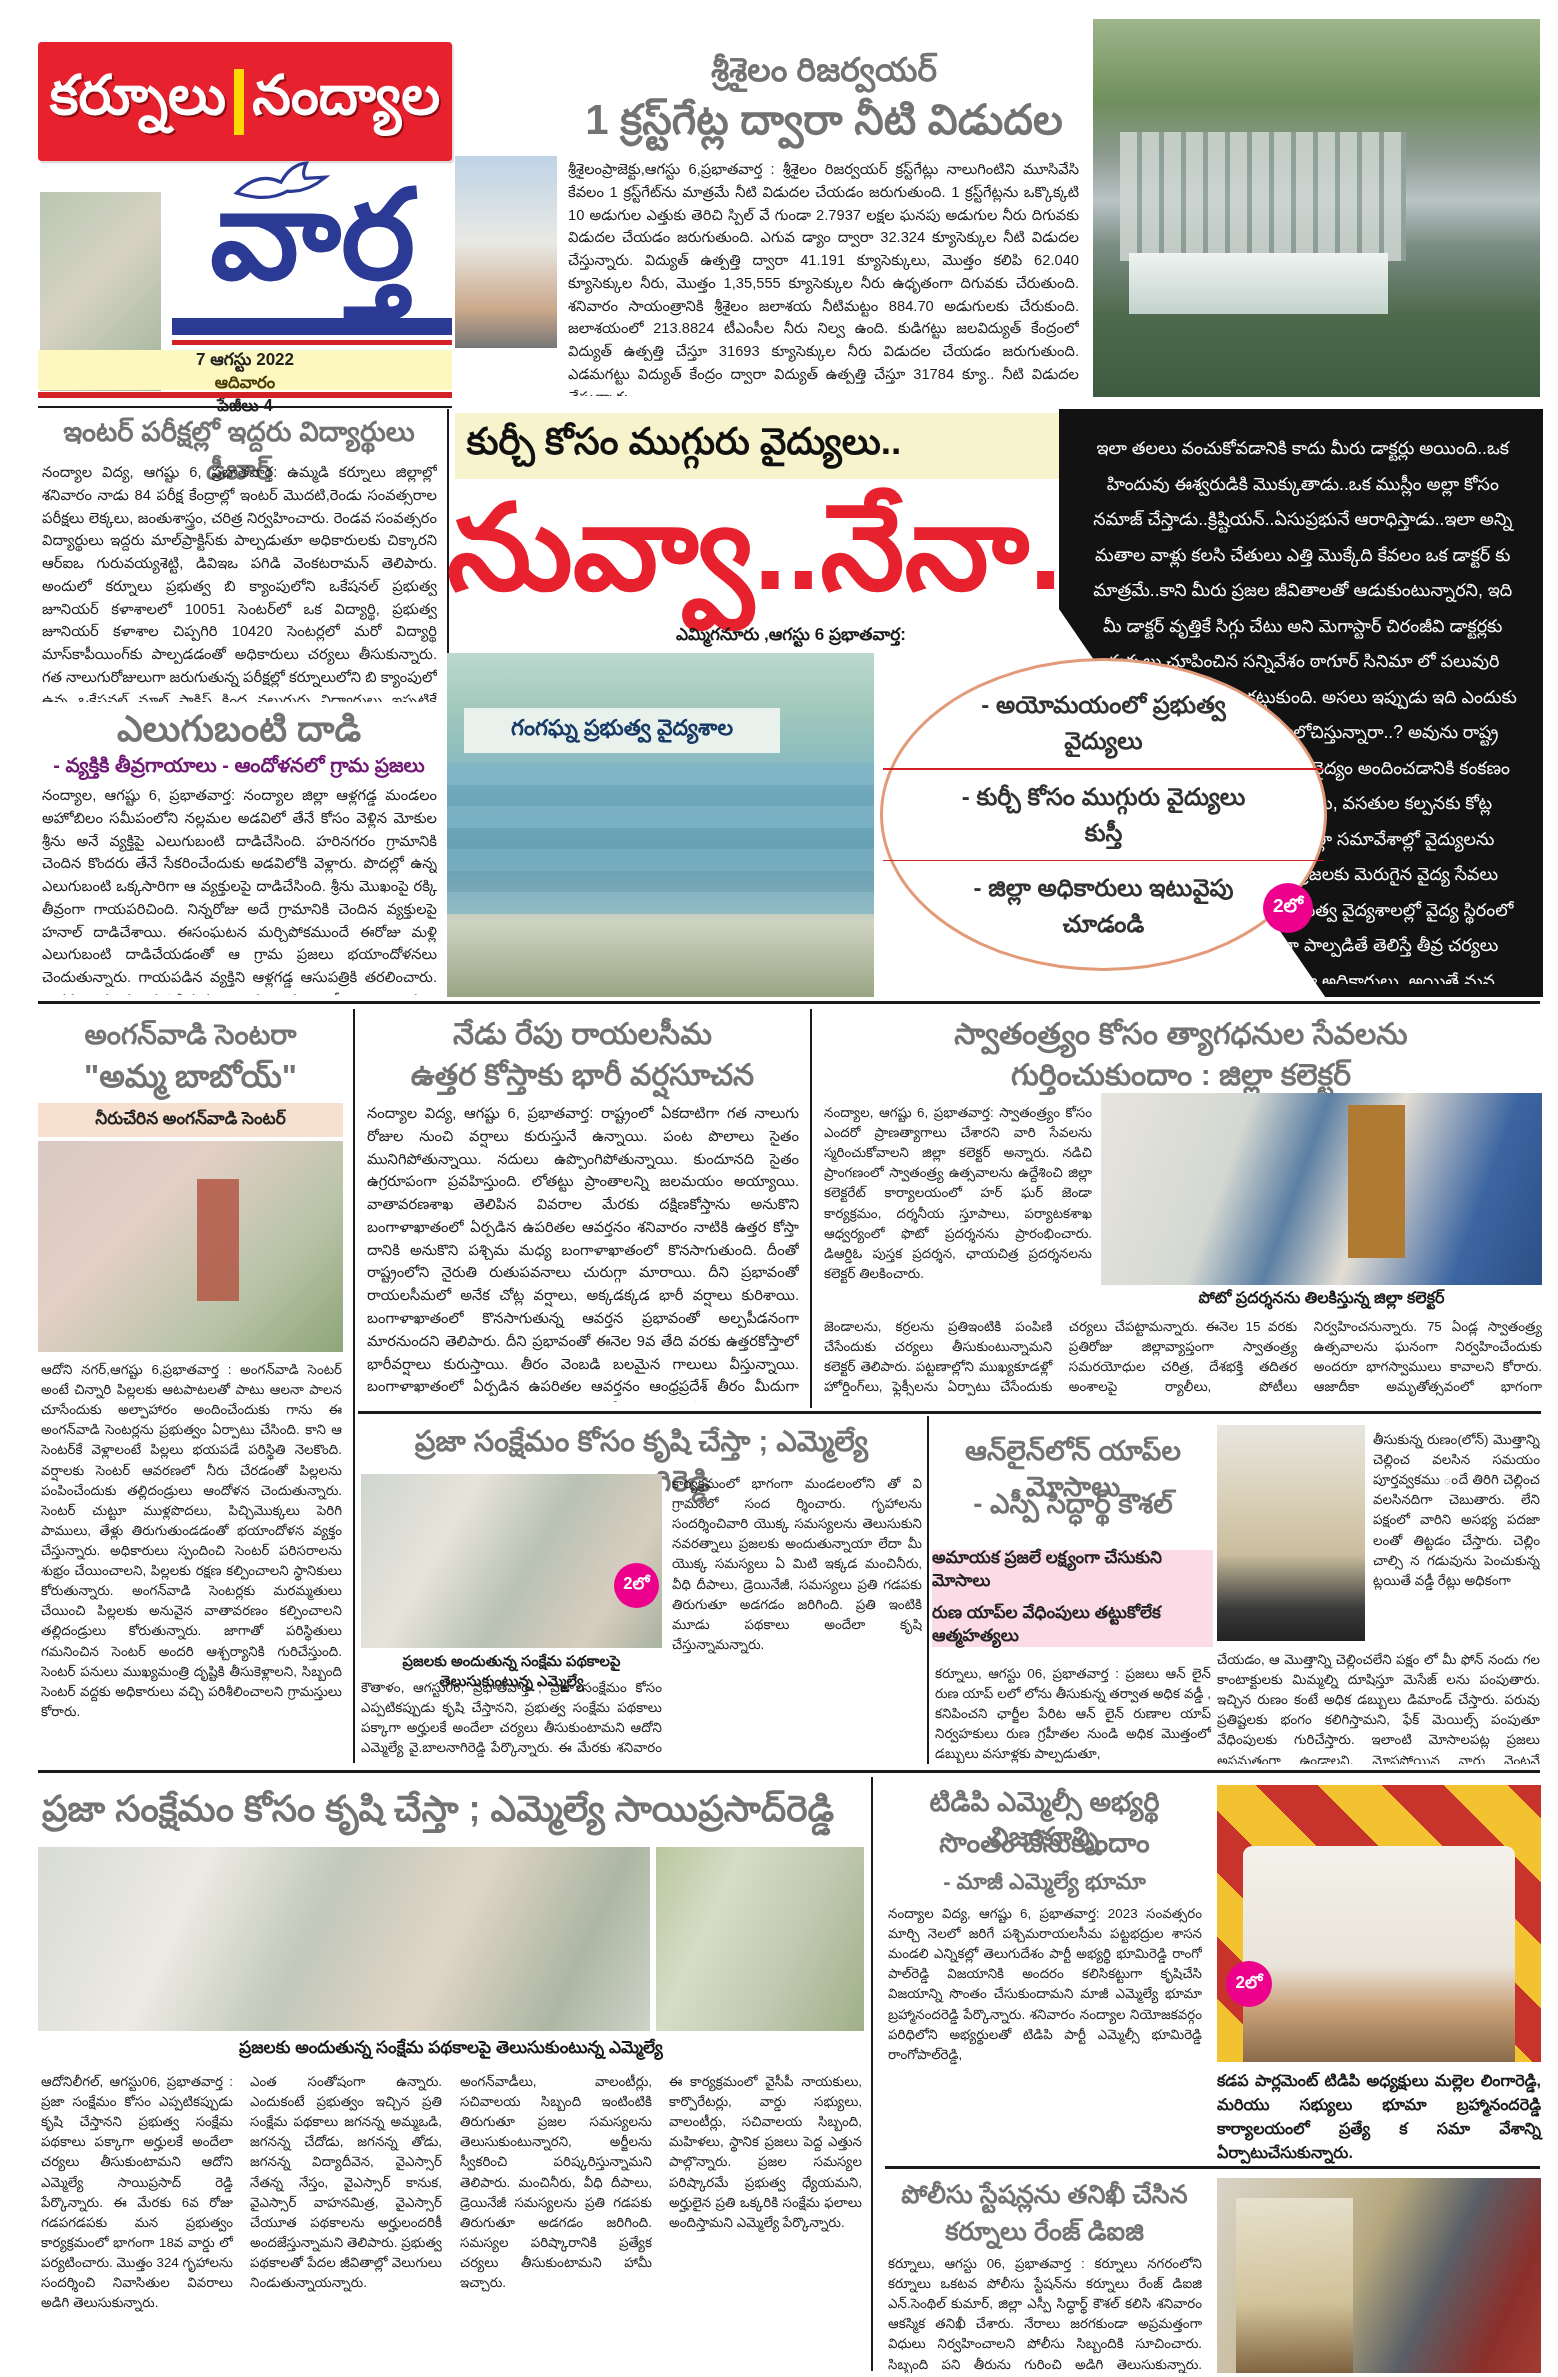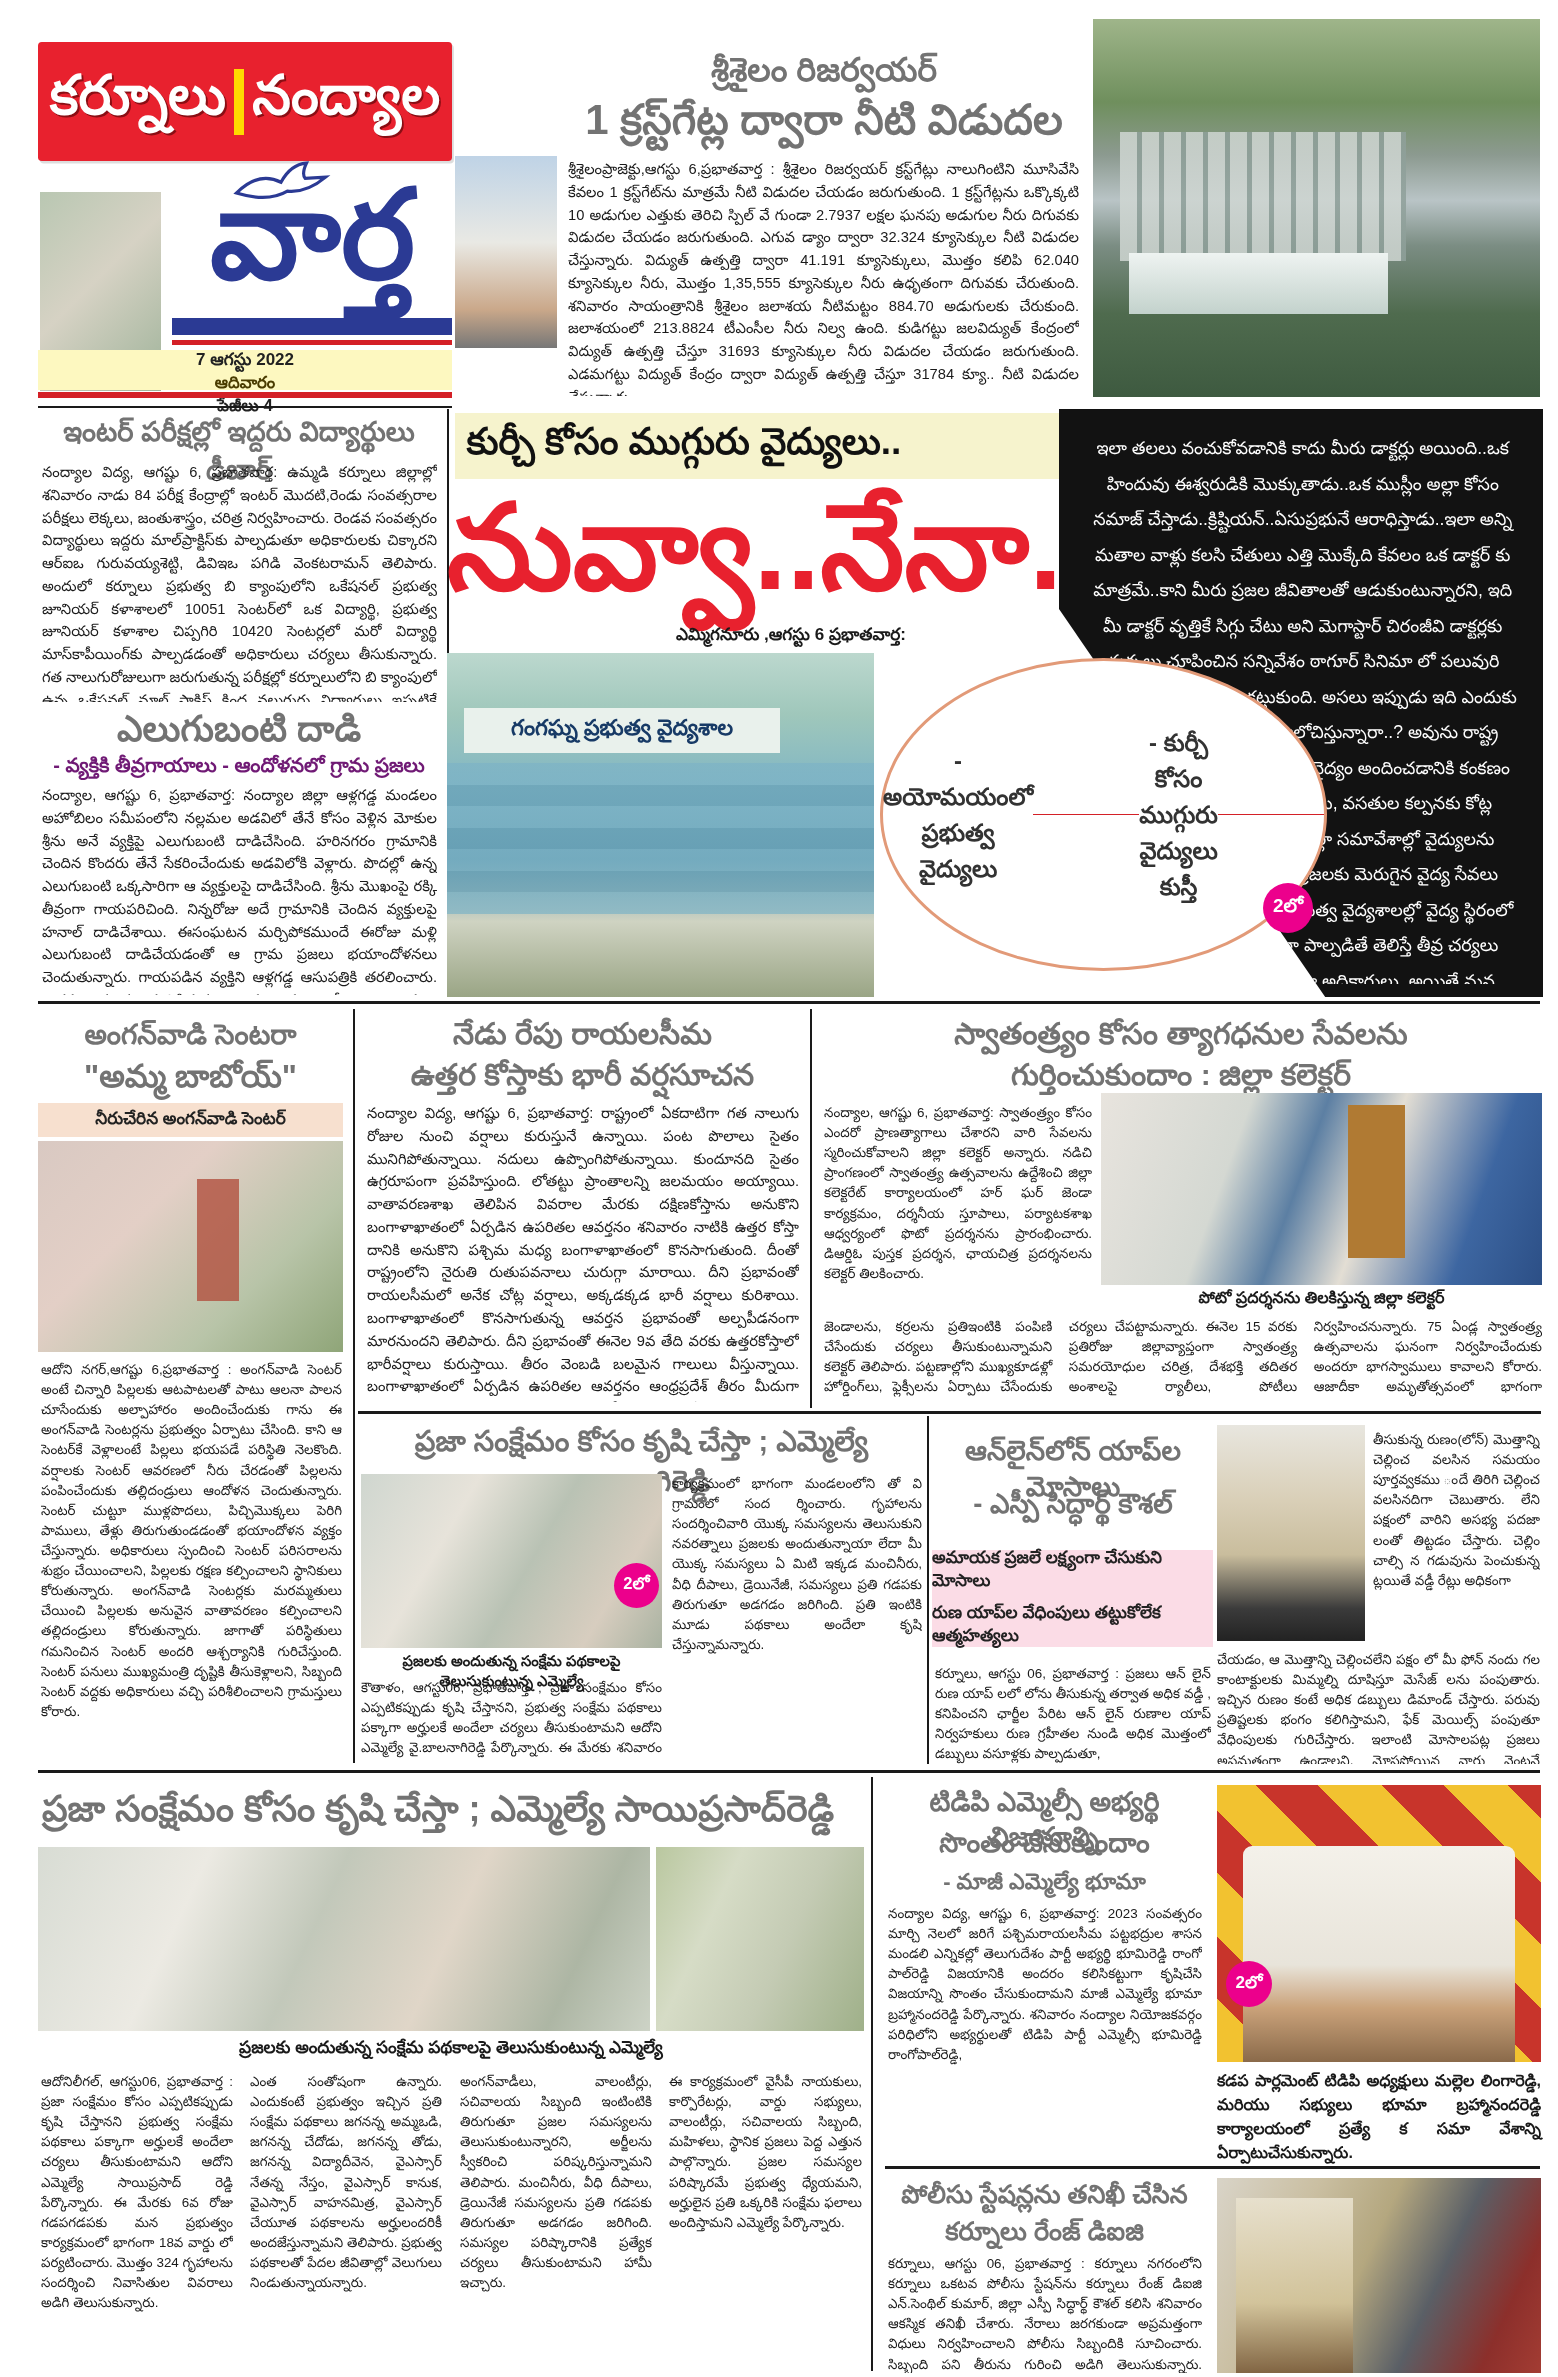--- a/index.html
+++ b/index.html
@@ -91,25 +91,26 @@
                 background:repeating-linear-gradient(180deg,#7db3c6 0 22px,#6aa2b7 22px 43px);opacity:.7;"></div>
   </div>
 
   <div class="abs" style="left:1059px;top:409px;width:484px;height:588px;background:#121212;
               clip-path:polygon(0 0,100% 0,100% 100%,55% 100%,0 34%);">
     <div style="position:absolute;left:25.5px;right:22px;top:22px;bottom:12.8px;color:#ffffff;font-size:17.6px;
                 line-height:2.02;text-align:center;overflow:hidden;">ఇలా తలలు వంచుకోవడానికి కాదు మీరు డాక్టర్లు అయింది..ఒక హిందువు ఈశ్వరుడికి మొక్కుతాడు..ఒక ముస్లీం అల్లా కోసం నమాజ్ చేస్తాడు..క్రిష్టియన్..ఏసుప్రభునే ఆరాధిస్తాడు..ఇలా అన్ని మతాల వాళ్లు కలసి చేతులు ఎత్తి మొక్కేది కేవలం ఒక డాక్టర్ కు మాత్రమే..కాని మీరు ప్రజల జీవితాలతో ఆడుకుంటున్నారని, ఇది మీ డాక్టర్ వృత్తికే సిగ్గు చేటు అని మెగాస్టార్ చిరంజీవి డాక్టర్లకు చుక్కలు చూపించిన సన్నివేశం ఠాగూర్ సినిమా లో పలువురి ప్రేక్షకులను ఎంతగానో ఆకట్టుకుంది. అసలు ఇప్పుడు ఇది ఎందుకు చెబుతున్నారని పాఠకులు ఆలోచిస్తున్నారా..? అవును రాష్ట్ర ప్రభుత్వం నిరుపేదలకు మెరుగైన వైద్యం అందించడానికి కంకణం కట్టుకుంది. ఇందుకోసం మందులు, వసతుల కల్పనకు కోట్ల రూపాయలు ఖర్చు చేస్తుంది. జిల్లా సమావేశాల్లో వైద్యులను అధికారులు హెచ్చరిస్తూ పేద ప్రజలకు మెరుగైన వైద్య సేవలు అందించాలని హెచ్చరిస్తుంది. ప్రభుత్వ వైద్యశాలల్లో వైద్య స్థిరంలో అవినీతికి పాల్పడవద్దని అలా పాల్పడితే తెలిస్తే తీవ్ర చర్యలు తప్పవని హెచ్చరిస్తున్నారు జిల్లా అధికారులు. అయితే మన ఎమ్మిగనూరు ప్రభుత్వ వైద్యశాలలో మాత్రం రోగాలను వైద్యసేవలు మరచి సూపరిండెంట్ కుర్చీ కోసం ముగ్గురు వైద్యులు కుస్తీ పడుతున్న తీరుపై ప్రభుత్వ వైద్యులు ప్రభుత్వ వైద్యశాలలు ఏవరు బాస్ అర్థం కాక అయోమయంలో ఉన్న తీరుపై ఈ వారం కథనం...</div>
   </div>
 
   <div class="abs" style="left:880px;top:658px;width:441px;height:307px;background:#fff;border:3.8px solid #e29a78;border-radius:50%;
-              display:flex;align-items:center;justify-content:center;">
+              display:flex;flex-direction:column;align-items:center;justify-content:center;">
     <div style="font-weight:bold;font-size:24px;color:#333;text-align:center;width:72%;line-height:1.5;">- అయోమయంలో ప్రభుత్వ వైద్యులు</div>
     <div class="red-rule" style="width:100%;height:1.9px;margin:9px 0;"></div>
     <div style="font-weight:bold;font-size:24px;color:#333;text-align:center;width:72%;line-height:1.5;">- కుర్చీ కోసం ముగ్గురు వైద్యులు కుస్తీ</div>
     <div class="red-rule" style="width:100%;height:1.9px;margin:9px 0;"></div>
+    <div style="font-weight:bold;font-size:24px;color:#333;text-align:center;width:72%;line-height:1.5;">-  జిల్లా అధికారులు ఇటువైపు చూడండి</div>
   </div>
   <div class="abs badge" style="left:1263px;top:883px;width:50px;height:50px;">2లో</div>
 
   <div class="abs rule-h" style="left:38px;top:1001px;width:1502px;height:2.6px;"></div>
 
   <div class="abs ctr headline" style="left:38px;top:1019px;width:305px;font-size:28px;">అంగన్‌వాడి సెంటరా</div>
   <div class="abs ctr headline" style="left:38px;top:1058px;width:305px;font-size:32px;">"అమ్మ బాబోయ్"</div>
   <div class="abs" style="left:38px;top:1103px;width:305px;height:34px;background:#f7e0cf;display:flex;align-items:center;justify-content:center;">
     <span style="font-weight:bold;font-size:17px;color:#222;">నీరుచేరిన అంగన్‌వాడి సెంటర్</span>
   </div>

